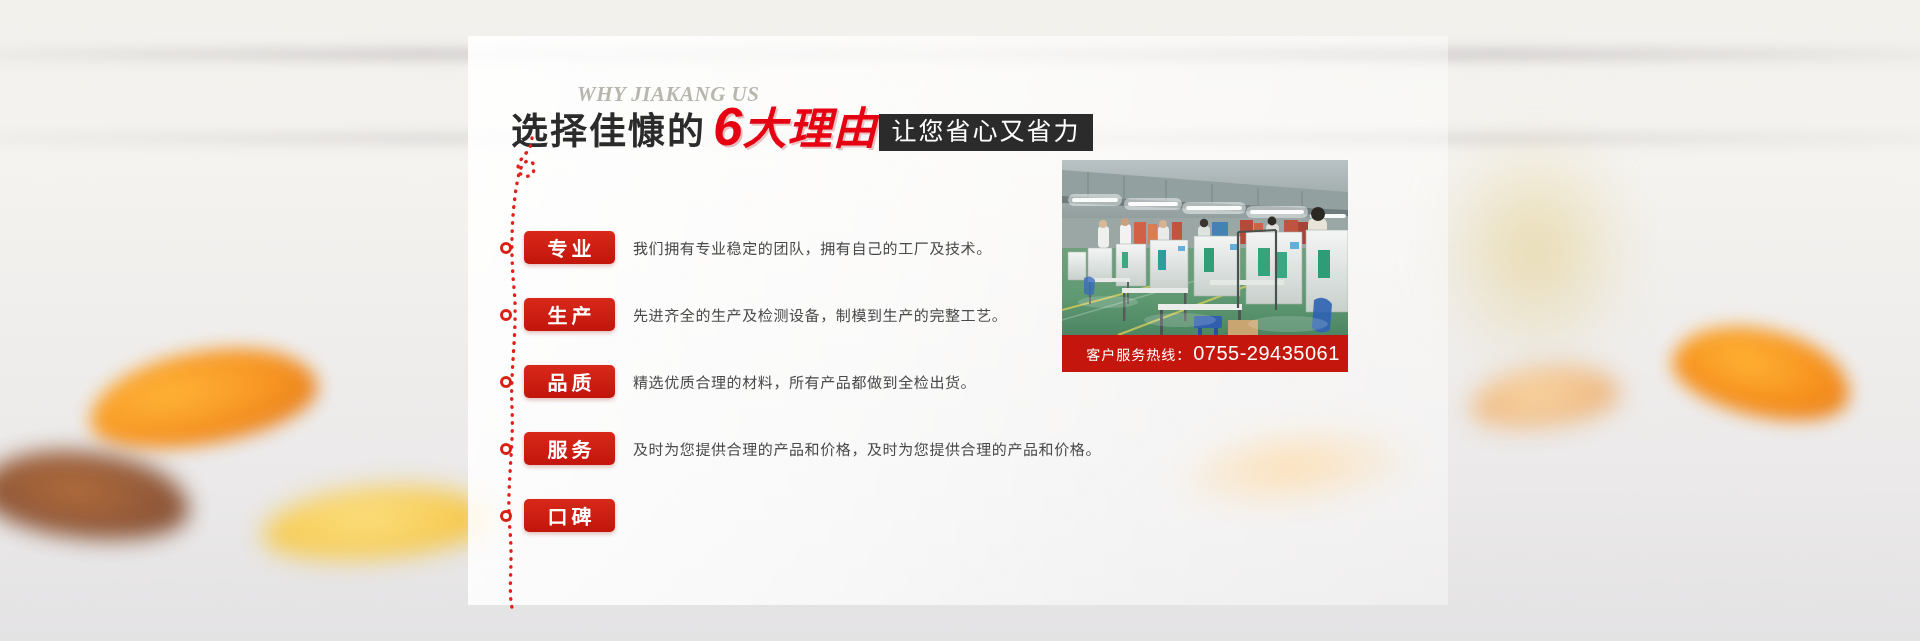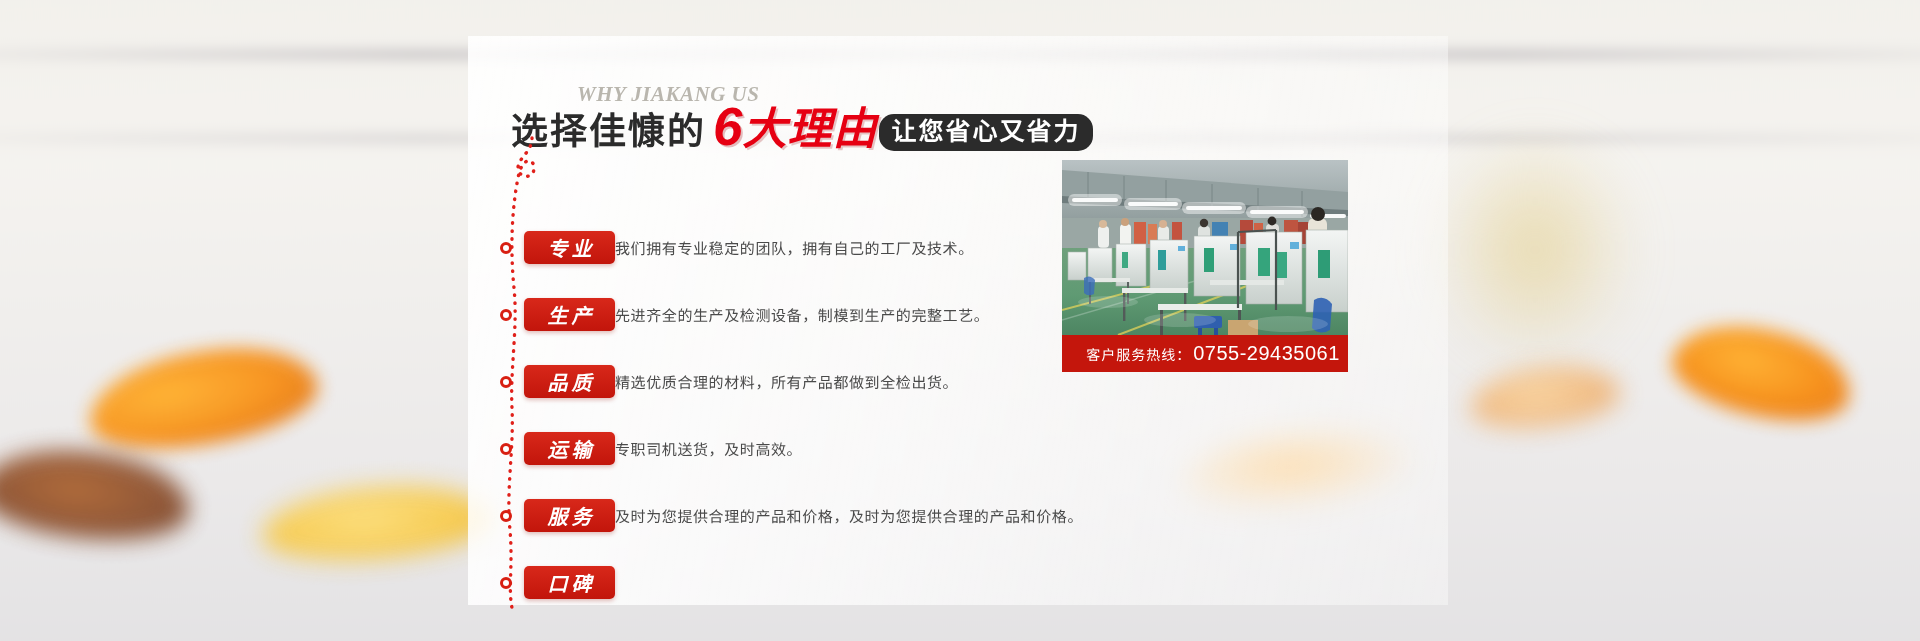--- a/index.html
+++ b/index.html
@@ -113,24 +113,24 @@
     line-height:.92;margin-left:7px;letter-spacing:-1px;
     text-shadow:2px 2px 0 rgba(150,0,6,.25);
   }
   .head-red{
     font-family:"Liberation Sans","DejaVu Sans",sans-serif;
     font-size:44px;font-weight:900;font-style:italic;color:#e60012;
     line-height:1;letter-spacing:1px;margin-left:1px;padding-bottom:1px;
     text-shadow:2px 2px 0 rgba(150,0,6,.22);
   }
   .head-tag{
-    background:#2b2b2b;color:#fff;font-size:25px;font-weight:700;
+    background:#2b2b2b;color:#fff;font-size:25px;font-weight:400;
     font-family:"Liberation Serif","DejaVu Serif",serif;
     letter-spacing:2px;padding:5px 12px 7px 12px;margin-left:2px;
-    line-height:1;align-self:flex-end;margin-bottom:1px;border-radius:15px;
+    line-height:1;align-self:flex-end;margin-bottom:1px;
   }
 
   
   .dotted-path{position:absolute;left:20px;top:84px;width:90px;height:470px;overflow:visible;}
 
   
   .list{position:absolute;left:56px;top:160px;width:660px;}
   .row{position:relative;height:67px;display:flex;align-items:center;}
   .node{
     position:absolute;left:-24px;top:50%;margin-top:-6px;
@@ -139,24 +139,23 @@
   }
   .badge{
     width:91px;height:33px;flex:0 0 91px;
     background:linear-gradient(180deg,#d8281a 0%,#c2150b 100%);
     border-radius:5px;
     box-shadow:0 2px 4px rgba(150,20,10,.28);
     display:flex;align-items:center;justify-content:center;
     color:#fff;font-size:20px;font-weight:700;letter-spacing:4px;
     font-family:"DejaVu Sans","Liberation Sans",sans-serif;
     text-indent:4px;
-    font-style:italic;
   }
   .desc{
-    font-size:15px;color:#4a4a4a;letter-spacing:.6px;
+    margin-left:18px;font-size:15px;color:#4a4a4a;letter-spacing:.6px;
     font-family:"DejaVu Sans","Liberation Sans",sans-serif;white-space:nowrap;
   }
 
   
   .photo-card{position:absolute;left:594px;top:106px;width:286px;}
   .photo{
     position:relative;width:286px;height:175px;overflow:hidden;
     background:#7b8f82;
   }
   .hotline{
@@ -219,25 +218,20 @@
       <span class="badge">生产</span>
       <span class="desc">先进齐全的生产及检测设备，制模到生产的完整工艺。</span>
     </div>
 
     <div class="row">
       <span class="node"></span>
       <span class="badge">品质</span>
       <span class="desc">精选优质合理的材料，所有产品都做到全检出货。</span>
     </div>
 
-    <div class="row">
-      <span class="node"></span>
-      <span class="badge">运输</span>
-      <span class="desc">专职司机送货，及时高效。</span>
-    </div>
 
     <div class="row">
       <span class="node"></span>
       <span class="badge">服务</span>
       <span class="desc">及时为您提供合理的产品和价格，及时为您提供合理的产品和价格。</span>
     </div>
 
     <div class="row">
       <span class="node"></span>
       <span class="badge">口碑</span>

